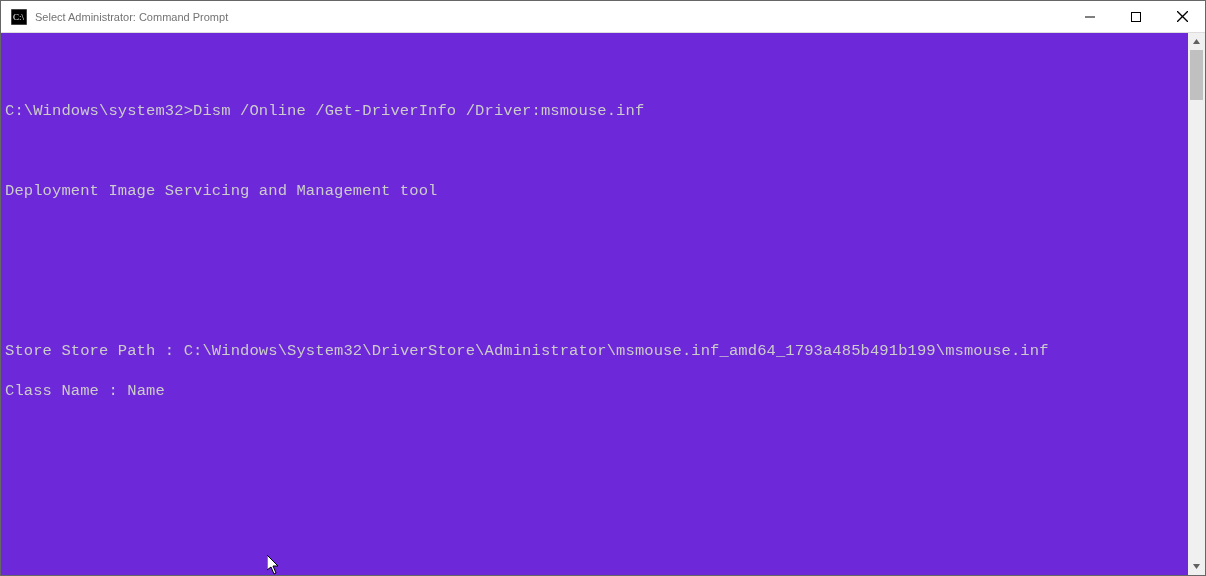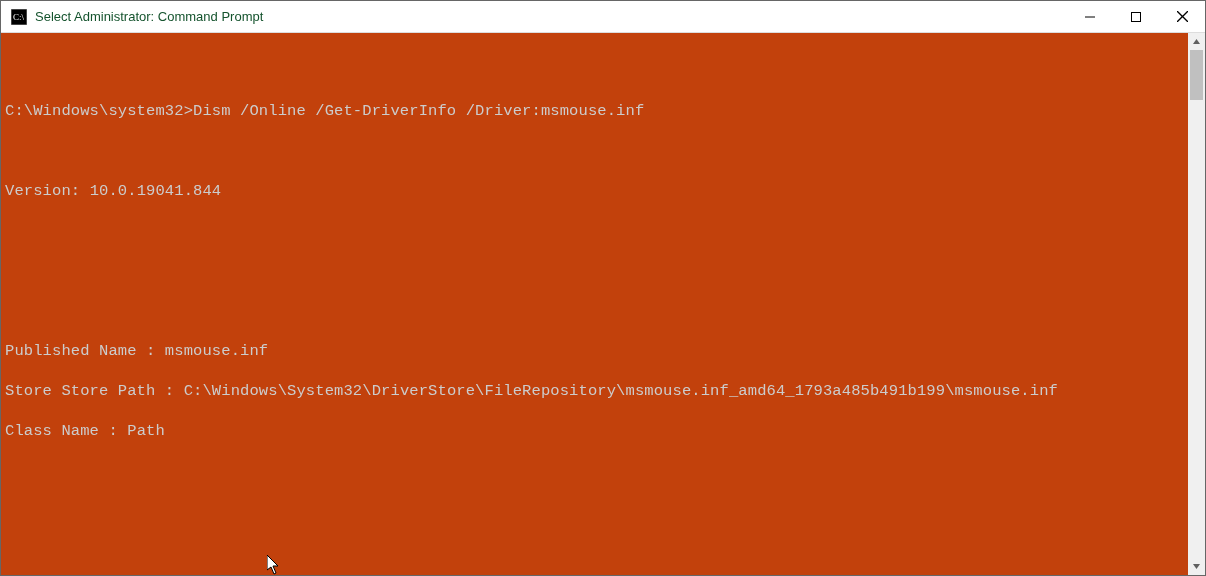--- a/index.html
+++ b/index.html
@@ -20,22 +20,22 @@
   }
   .titlebar .app-icon {
     width: 16px;
     height: 16px;
     margin: 0 8px 0 10px;
     display: inline-flex;
     align-items: center;
     justify-content: center;
   }
   .titlebar .title {
-    font-size: 13px;
-    color: #14532d;
+    font-size: 11px;
+    color: #737373;
     flex: 1;
   }
   .win-controls {
     display: flex;
     height: 100%;
   }
   .win-btn {
     width: 46px;
     height: 100%;
     display: flex;
@@ -45,21 +45,21 @@
   }
   .win-btn svg { display: block; }
   .terminal-wrap {
     position: relative;
     height: calc(576px - 32px - 2px);
     background: #000;
   }
   .terminal {
     height: 100%;
     padding: 8px 4px 4px 4px;
-    background: #c2410c;
+    background: #6d28d9;
     color: #ccc;
     font-family: Consolas, "Courier New", monospace;
     font-size: 15.5px;
     line-height: 20px;
     white-space: pre;
     position: relative;
     letter-spacing: 0.1px;
   }
   .scrollbar {
     position: absolute;
@@ -123,27 +123,26 @@
         </svg>
     </div>
   </div>
 </div>
 
 <div class="terminal-wrap">
   <div class="terminal">
 <span class="line"> </span>
 <span class="line"><span>C:\Windows\system32&gt;</span><span>Dism /Online /Get-DriverInfo /Driver:msmouse.inf</span></span>
 <span class="line"> </span>
-<span class="line"><span>Version:</span> <span>10.0.19041.844</span></span>
+<span class="line">Deployment Image Servicing and Management tool</span>
 <span class="line"> </span>
 <span class="line"> </span>
 <span class="line"> </span>
-<span class="line"><span>Published Name :</span> <span>msmouse.inf</span></span>
-<span class="line"><span>Store Store Path :</span> <span>C:\Windows\System32\DriverStore\FileRepository\msmouse.inf_amd64_1793a485b491b199\msmouse.inf</span></span>
-<span class="line"><span>Class Name :</span> <span>Path</span></span>
+<span class="line"><span>Store Store Path :</span> <span>C:\Windows\System32\DriverStore\Administrator\msmouse.inf_amd64_1793a485b491b199\msmouse.inf</span></span>
+<span class="line"><span>Class Name :</span> <span>Name</span></span>
 
 
 
 
 
 
 
 
 
 

